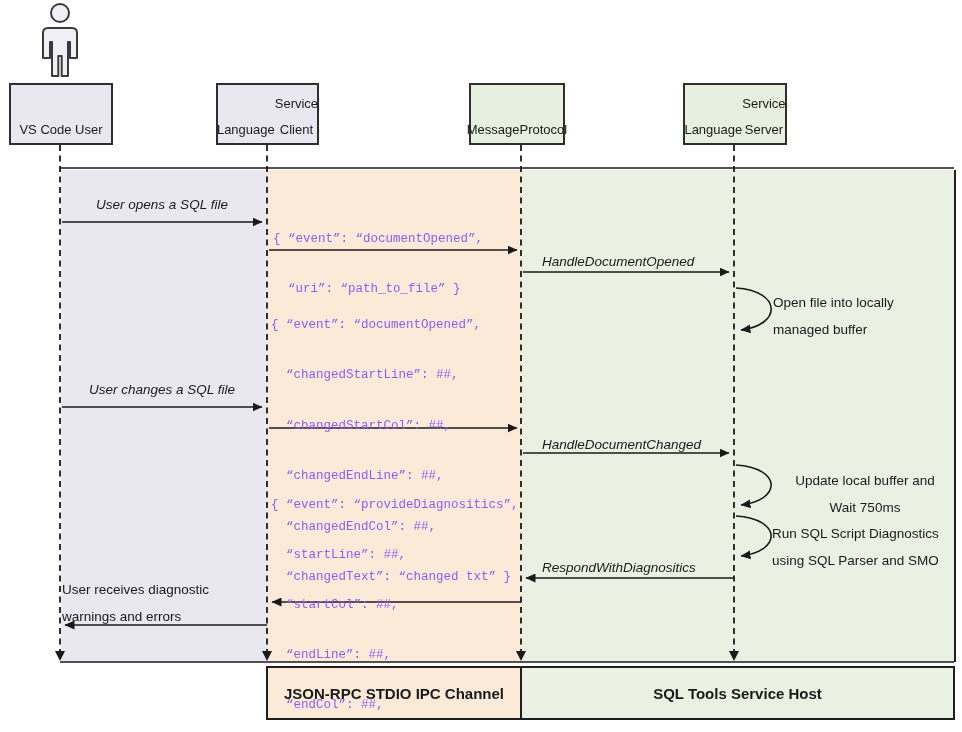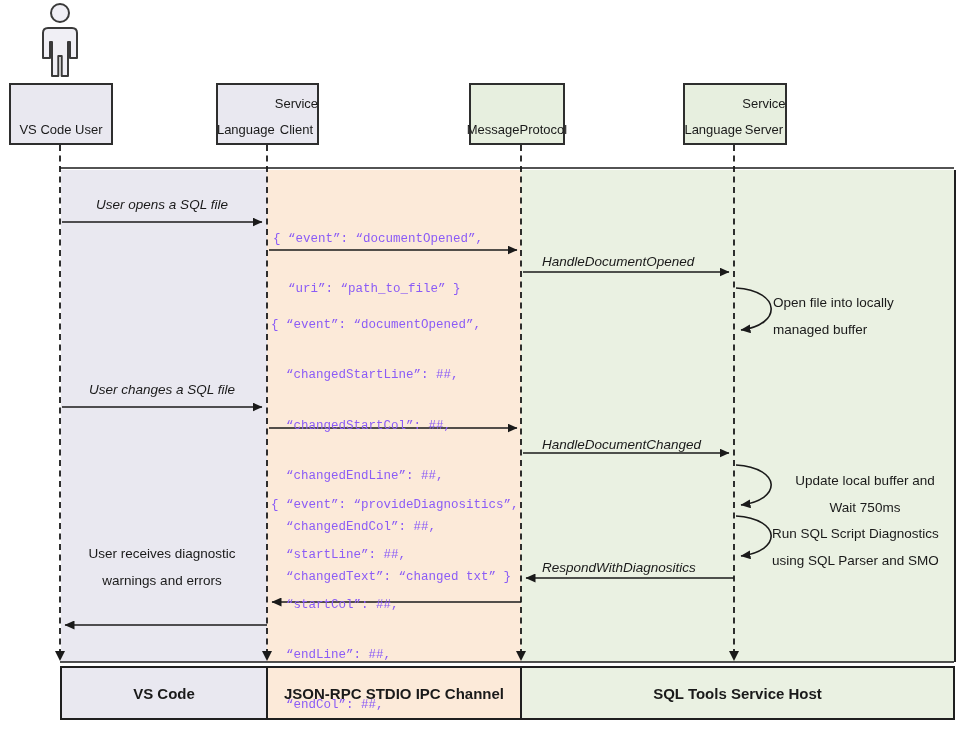--- a/index.html
+++ b/index.html
@@ -117,21 +117,21 @@
       <path d="M516,651 L526,651 L521,661 Z"></path>
       <path d="M729,651 L739,651 L734,661 Z"></path>
     </g>
   </svg>
 
   <div class="msg-label msg-center" style="left:62px;top:197px">User opens a SQL file</div>
   <div class="msg-label" style="left:542px;top:254px">HandleDocumentOpened</div>
   <div class="msg-label msg-center" style="left:62px;top:382px">User changes a SQL file</div>
   <div class="msg-label" style="left:542px;top:437px">HandleDocumentChanged</div>
   <div class="msg-label" style="left:542px;top:560px">RespondWithDiagnositics</div>
-  <div class="note" style="left:62px;top:540px;width:200px;text-align:center">
+  <div class="note" style="left:62px;top:576px;width:200px;">
     <div>User receives diagnostic</div>
     <div>warnings and errors</div>
   </div>
 
   <div class="note" style="left:773px;top:290px;width:185px;line-height:26.5px">
     <div>Open file into locally</div>
     <div>managed buffer</div>
   </div>
   <div class="note" style="left:770px;top:467px;width:190px;text-align:center">
     <div>Update local buffer and</div>
@@ -156,23 +156,20 @@
   </div>
   <div class="mono three" style="left:271px;top:466px">
     <div>{ “event”: “provideDiagnositics”,</div>
     <div>  “startLine”: ##,</div>
     <div>  “startCol”: ##,</div>
     <div>  “endLine”: ##,</div>
     <div>  “endCol”: ##,</div>
     
   </div>
 
-  <div class="fbox purple" style="left:60px;width:208px">
-    <div>VS Code</div>
-  </div>
   <div class="fbox peach" style="left:266px;width:256px">
     <div>JSON-RPC STDIO IPC Channel</div>
   </div>
   <div class="fbox green" style="left:520px;width:435px">
     <div>SQL Tools Service Host</div>
   </div>
 
 </div>
 
 </body></html>

